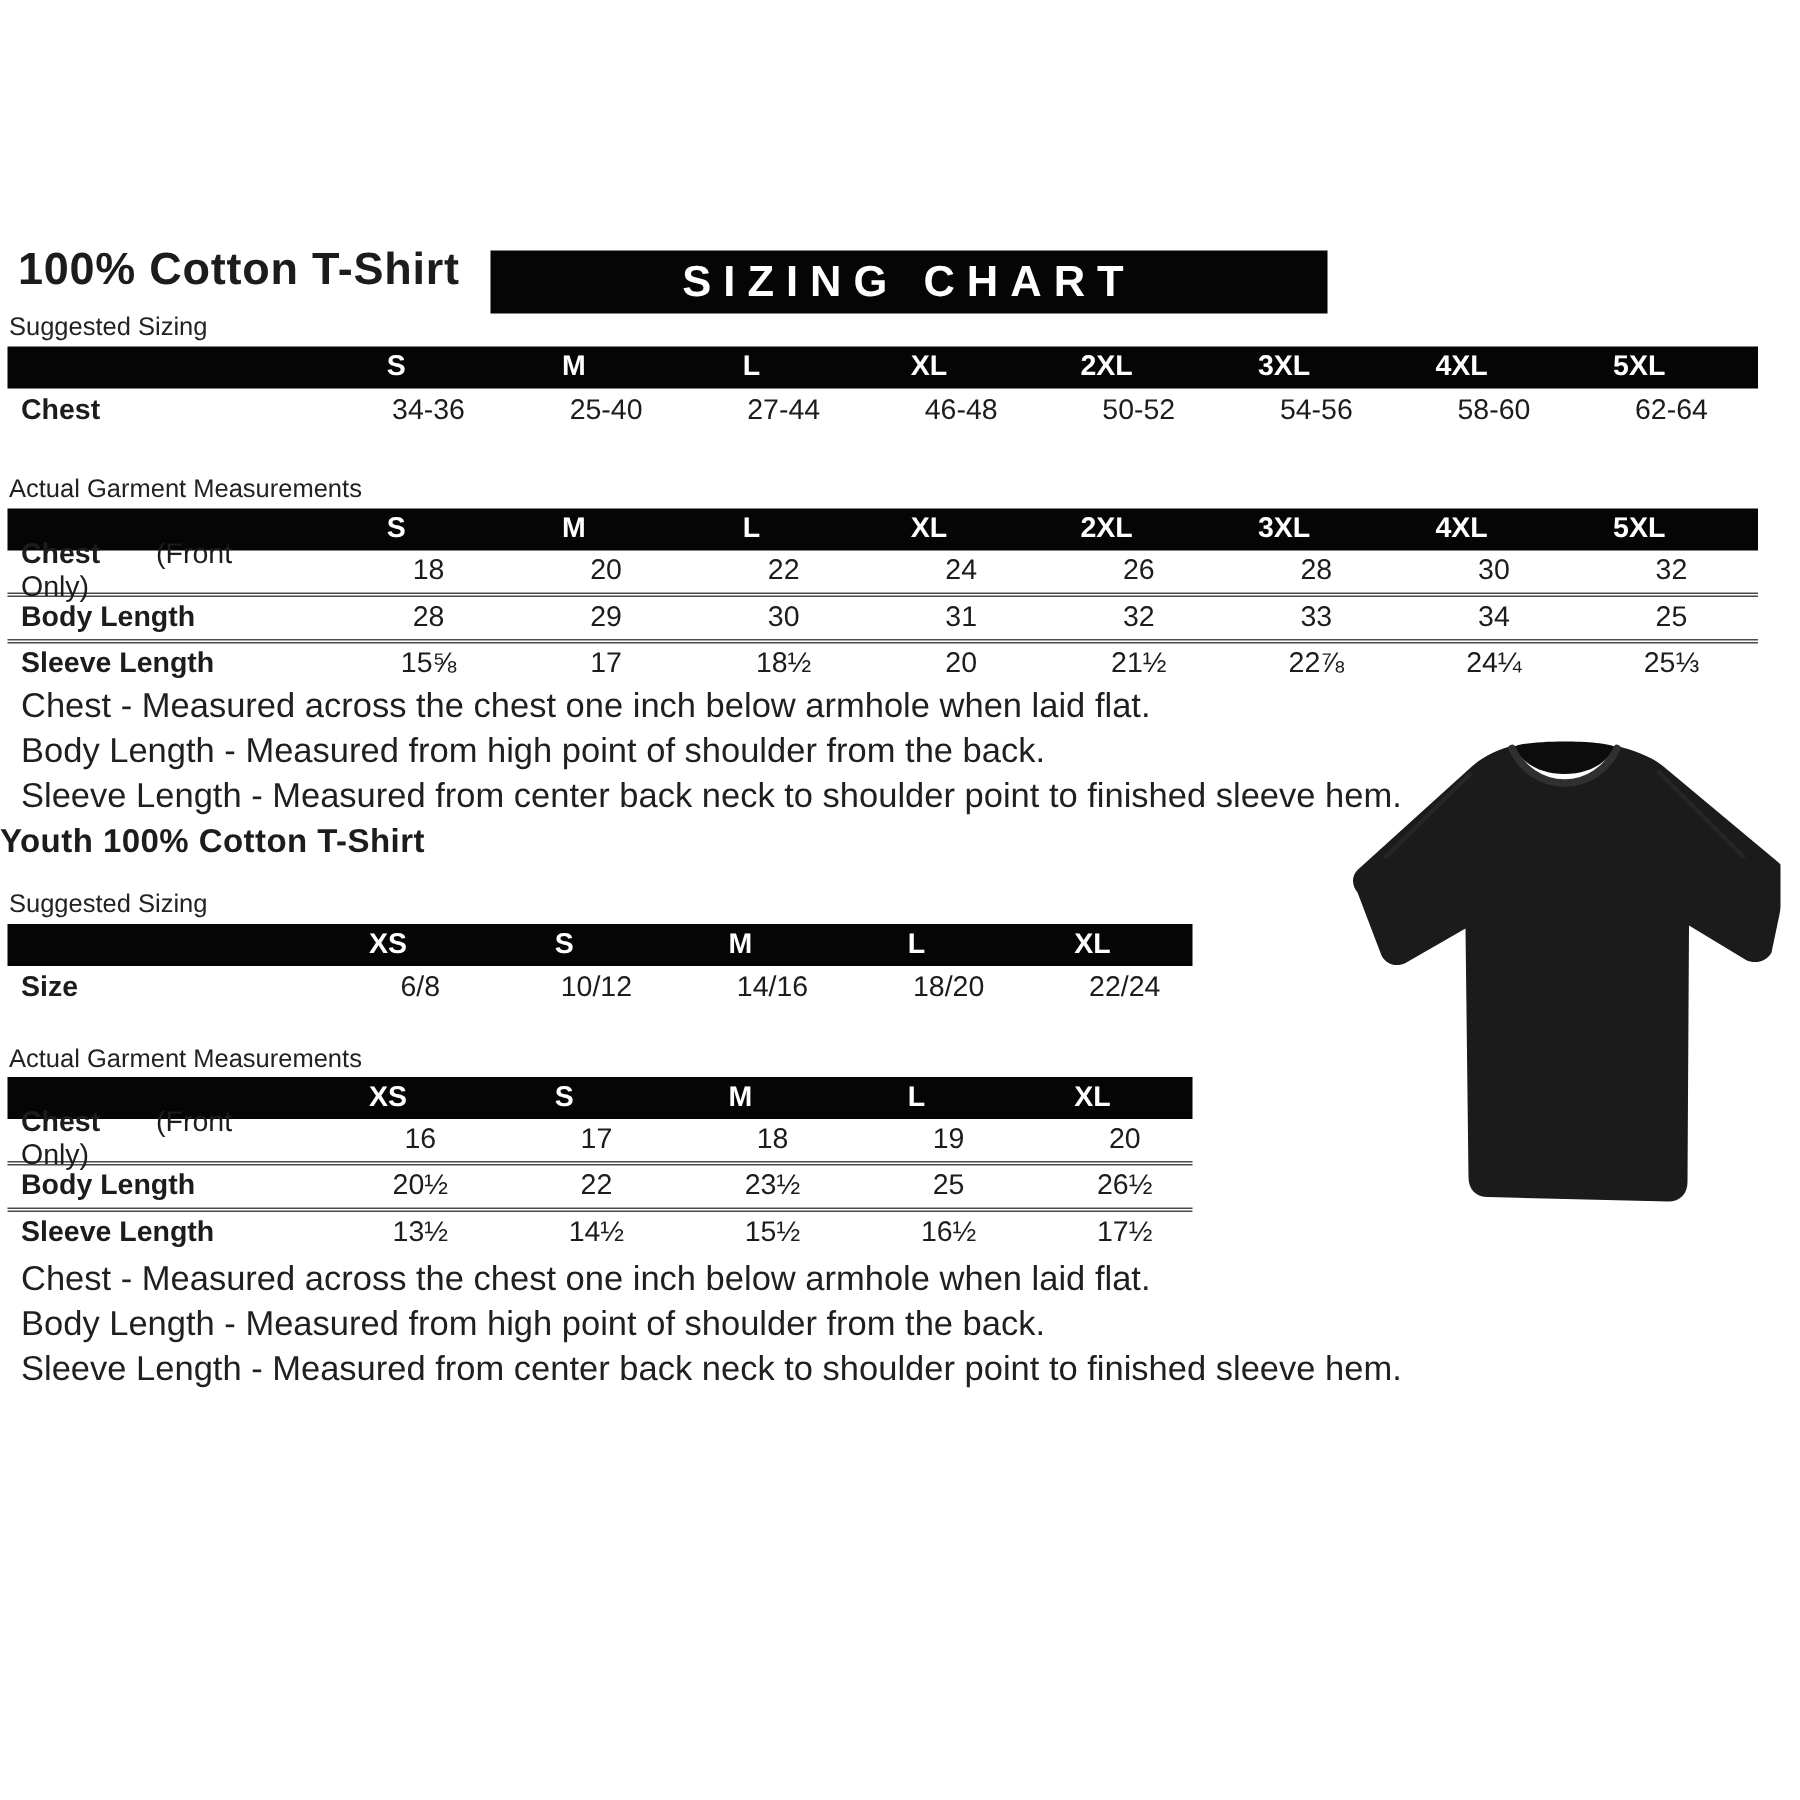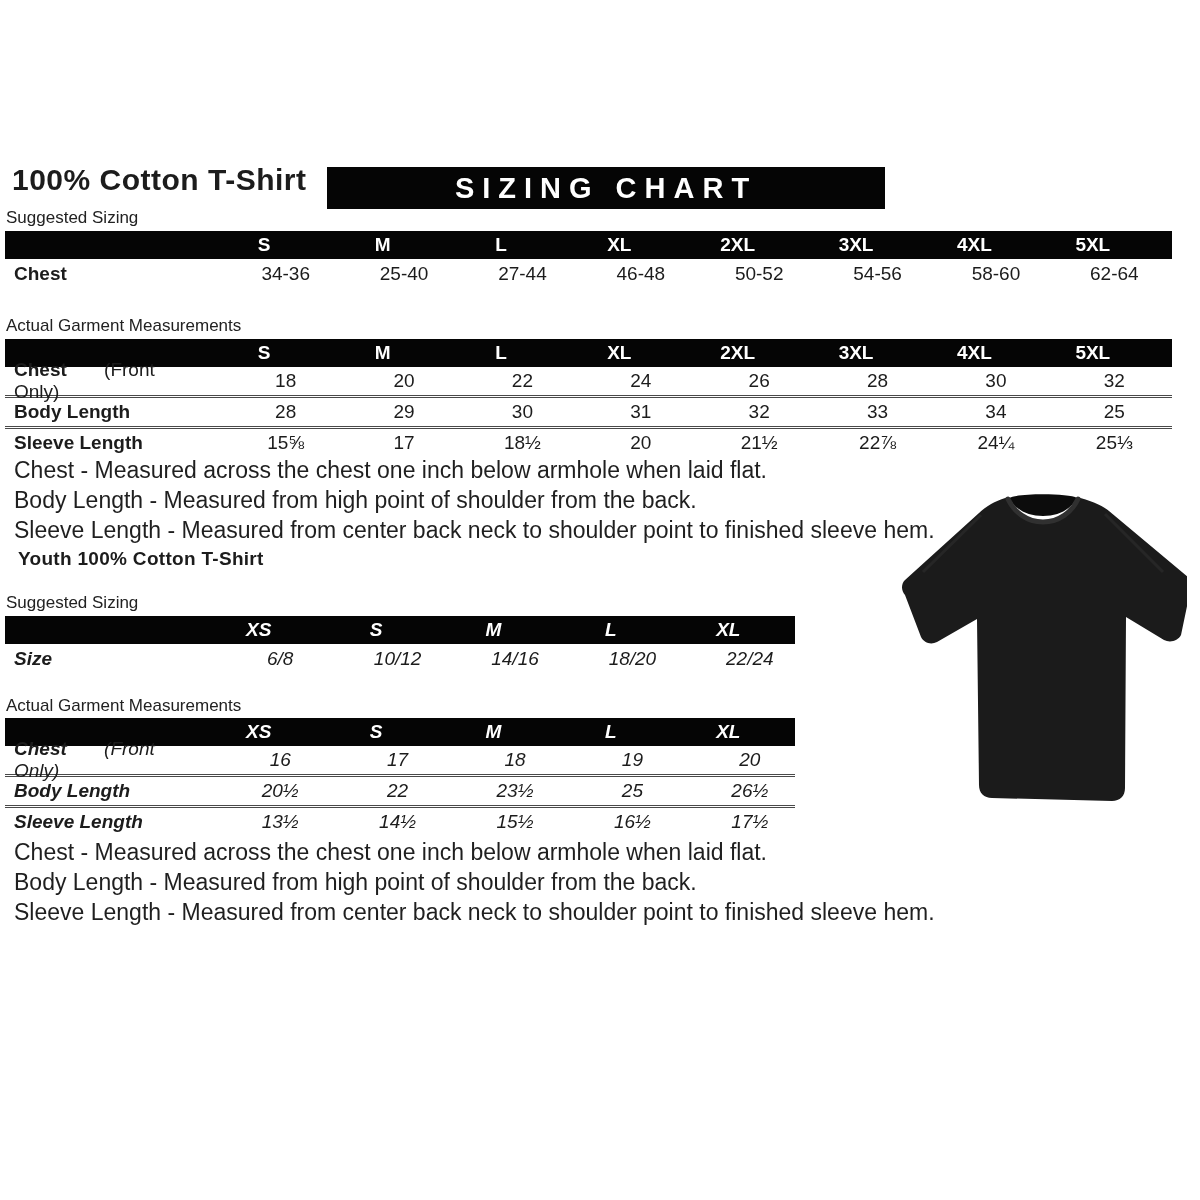--- a/index.html
+++ b/index.html
@@ -9,35 +9,35 @@
   }
   .abs{position:absolute;}
 
   
   .main-title{left:12px;top:163px;font-size:30px;font-weight:700;letter-spacing:0.5px;}
   .banner{
     left:327px;top:167px;width:558px;height:42px;background:#050505;color:#ffffff;
     display:flex;align-items:center;justify-content:center;
     font-size:29px;font-weight:700;letter-spacing:8px;
   }
-  .youth-title{left:18px;top:548px;font-size:19px;font-weight:700;letter-spacing:0.3px;}
+  .youth-title{left:0;top:548px;font-size:22px;font-weight:700;letter-spacing:0.3px;}
   .section-label{font-size:17px;color:#222;}
 
   
   .size-table{left:5px;}
   .t-head{display:flex;align-items:center;background:#050505;color:#fff;height:28px;font-weight:700;font-size:19px;}
   .t-row{display:flex;align-items:center;height:30px;font-size:19px;gap:43px;}
   .t-label{box-sizing:border-box;padding-left:9px;text-align:left;}
   .t-label .suffix{font-weight:400;margin-left:32px;}
   .t-col{flex:1;text-align:center;}
   .adult{width:1167px;}
   .adult .t-head,.adult .t-row{padding-right:20px;}
   .adult .t-label{width:200px;}
   .youthT{width:790px;}
-  .youthT .t-head,.youthT .t-row{padding-right:8px;font-style:italic;}
+  .youthT .t-head,.youthT .t-row{padding-right:8px;}
   .youthT .t-label{width:195px;}
   .lined .t-row{height:28px;}
   .lined .t-row + .t-row{border-top:3px double #4a4a4a;}
   .row-label{font-weight:700;}
 
   
   .notes{font-size:23px;color:#1f1f1f;}
   .notes p{margin:0 0 9px 0;line-height:21px;}
 
   

